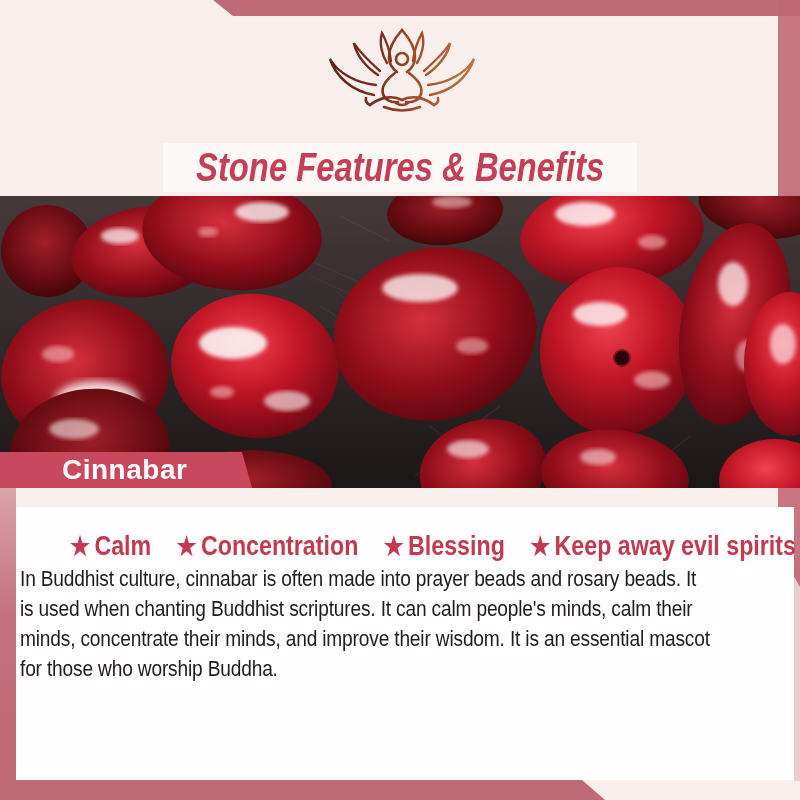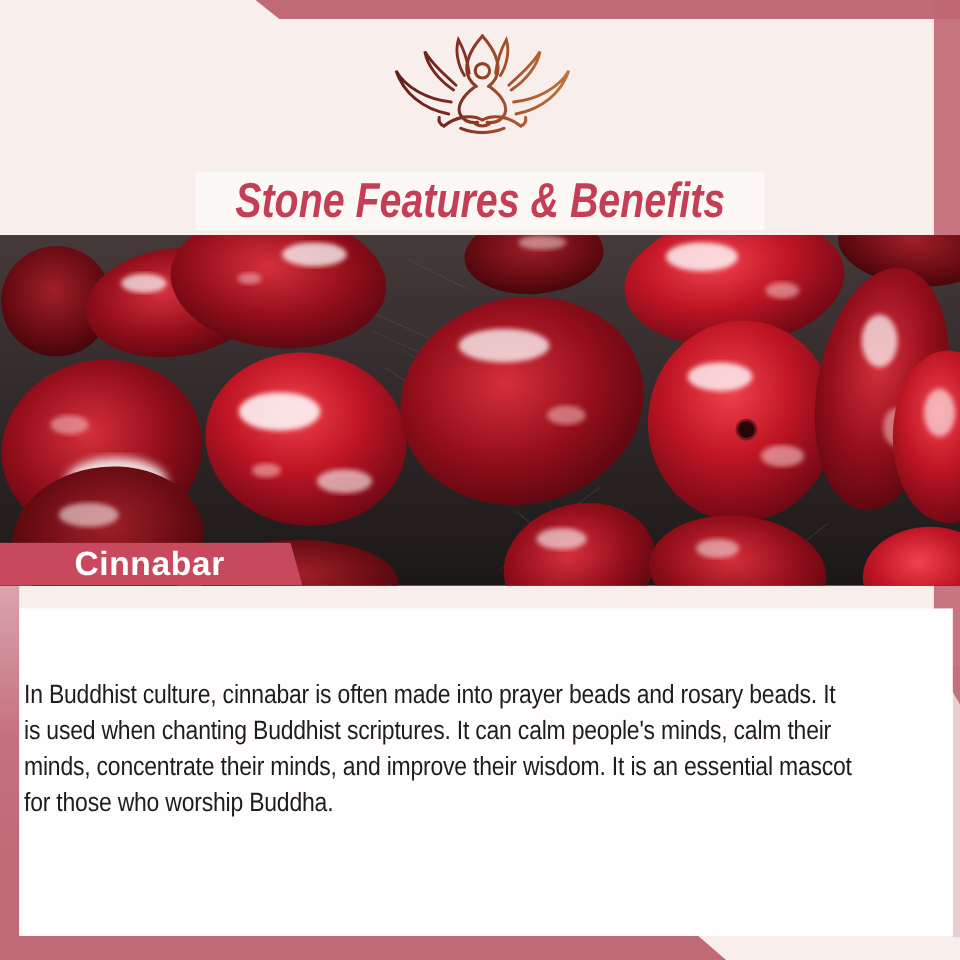--- a/index.html
+++ b/index.html
@@ -206,20 +206,28 @@
       </g>
     <ellipse cx="775" cy="285" rx="56" ry="42" fill="url(#rg1)"></ellipse>
   </svg>
 
   <div id="stone-banner">
     <span>Cinnabar</span>
   </div>
 
   <div id="panel"></div>
 
+  <div id="features">
+    <div class="row">
+      <span class="feat"><span class="star">★</span><span>Calm</span></span>
+      <span class="feat"><span class="star">★</span><span>Concentration</span></span>
+      <span class="feat"><span class="star">★</span><span>Blessing</span></span>
+      <span class="feat"><span class="star">★</span><span>Keep away evil spirits</span></span>
+    </div>
+  </div>
 
   <div id="description">
     <div class="dline">In Buddhist culture, cinnabar is often made into prayer beads and rosary beads. It</div>
     <div class="dline">is used when chanting Buddhist scriptures. It can calm people's minds, calm their</div>
     <div class="dline">minds, concentrate their minds, and improve their wisdom. It is an essential mascot</div>
     <div class="dline">for those who worship Buddha.</div>
   </div>
 
 </div>
 

